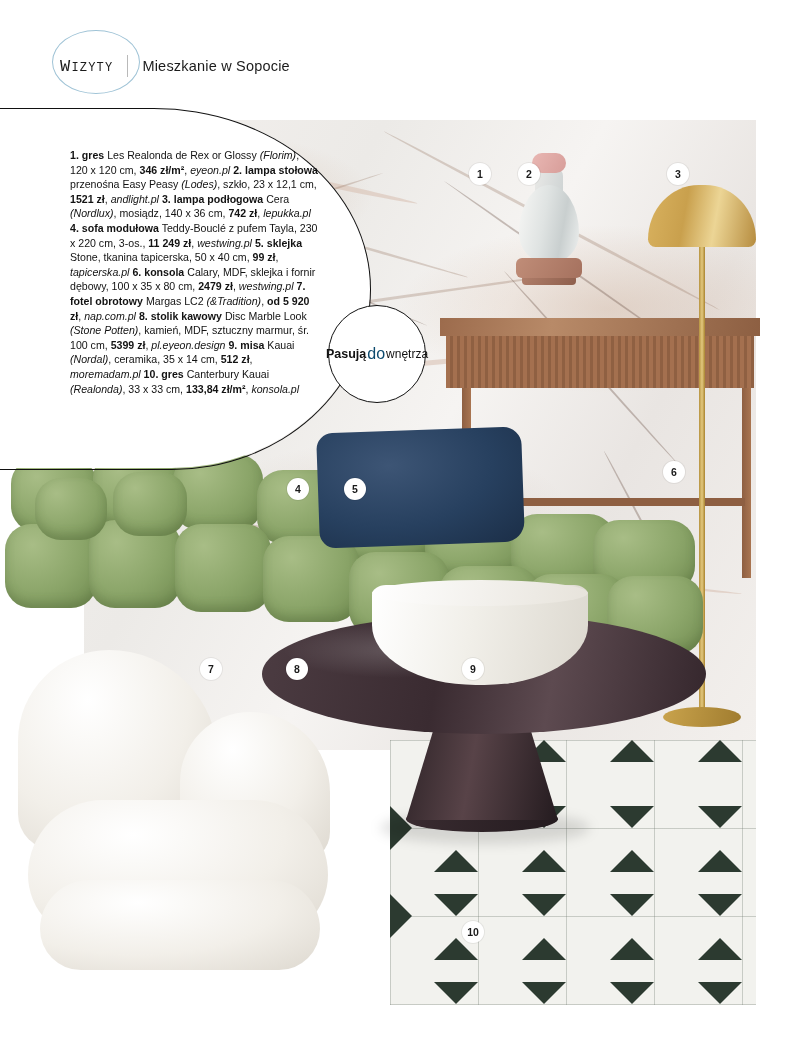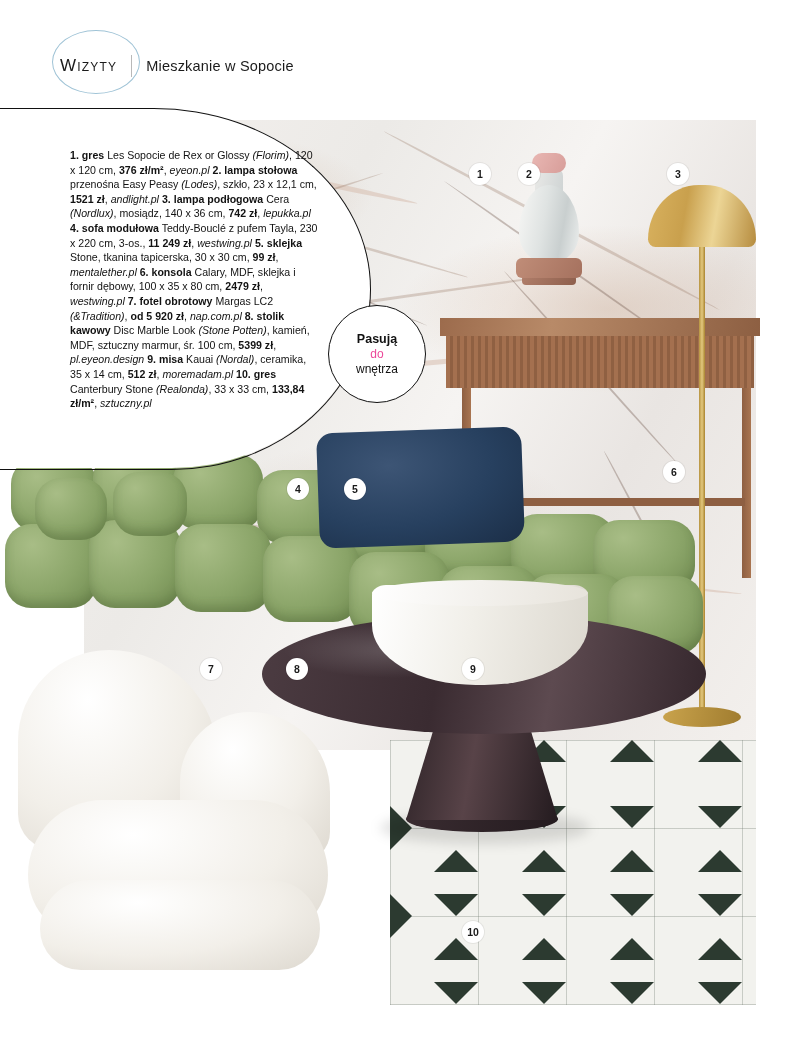--- a/index.html
+++ b/index.html
@@ -37,21 +37,21 @@
     position: absolute;
     left: 52px;
     top: 30px;
     width: 86px;
     height: 62px;
     border: 1px solid #9fc3d6;
     border-radius: 50%;
     z-index: 39;
   }
   .kicker {
-    font-family: Liberation Sans, sans-serif;
+    font-family: Liberation Mono, monospace;
     font-variant: small-caps;
     letter-spacing: 1.2px;
     font-size: 17px;
     color: #1b1b1b;
   }
   .header-sep {
     width: 1px;
     height: 22px;
     background: #b9b9b9;
   }
@@ -162,27 +162,27 @@
     position: absolute;
     left: 328px;
     top: 305px;
     width: 96px;
     height: 96px;
     border-radius: 50%;
     background: #ffffff;
     border: 1px solid #111;
     z-index: 34;
     display: flex;
-    flex-direction: column;
+    flex-direction: row;
     align-items: center;
     justify-content: center;
     gap: 1px;
   }
   .pas-1 { font-size: 12.5px; font-weight: 700; color: #111; }
-  .pas-2 { font-size: 12px; color: #ec4899; }
+  .pas-2 { font-size: 16px; color: #0c4a6e; }
   .pas-3 { font-size: 12px; color: #111; }
 
   
 
   
   .lamp-shade {
     position: absolute;
     left: 519px; top: 185px;
     width: 60px; height: 78px;
     border-radius: 50% 50% 46% 46% / 62% 62% 38% 38%;
@@ -483,30 +483,30 @@
     <div class="chair-part" style="left:8px;top:0px;width:200px;height:200px;border-radius:100px 120px 40px 40px;"></div>
     <div class="chair-part" style="left:170px;top:62px;width:150px;height:150px;border-radius:70px 80px 30px 30px;"></div>
     <div class="chair-part" style="left:18px;top:150px;width:300px;height:140px;border-radius:80px 80px 70px 70px;"></div>
     <div class="chair-part" style="left:30px;top:230px;width:280px;height:90px;border-radius:60px 60px 50px 50px;"></div>
   </div>
 
   <div class="caption-shape"></div>
   <div class="caption-arc"></div>
 
   <div class="caption">
-    <span><b>1.</b> <b>gres</b><span> Les Sopocie de Rex or Glossy </span><i>(Florim)</i><span>, 120 x 120 cm, </span><b>376 zł/m²</b><span>, </span><i>eyeon.pl</i></span>
+    <span><b>1.</b> <b>gres</b><span> Les Realonda de Rex or Glossy </span><i>(Florim)</i><span>, 120 x 120 cm, </span><b>346 zł/m²</b><span>, </span><i>eyeon.pl</i></span>
     <span> <b>2.</b> <b>lampa stołowa</b><span> przenośna Easy Peasy </span><i>(Lodes)</i><span>, szkło, 23 x 12,1 cm, </span><b>1521 zł</b><span>, </span><i>andlight.pl</i></span>
     <span> <b>3.</b> <b>lampa podłogowa</b><span> Cera </span><i>(Nordlux)</i><span>, mosiądz, 140 x 36 cm, </span><b>742 zł</b><span>, </span><i>lepukka.pl</i></span>
     <span> <b>4.</b> <b>sofa modułowa</b><span> Teddy-Bouclé z pufem Tayla, 230 x 220 cm, 3-os., </span><b>11 249 zł</b><span>, </span><i>westwing.pl</i></span>
-    <span> <b>5.</b> <b>sklejka</b><span> Stone, tkanina tapicerska, 30 x 30 cm, </span><b>99 zł</b><span>, </span><i>mentalether.pl</i></span>
+    <span> <b>5.</b> <b>sklejka</b><span> Stone, tkanina tapicerska, 50 x 40 cm, </span><b>99 zł</b><span>, </span><i>tapicerska.pl</i></span>
     <span> <b>6.</b> <b>konsola</b><span> Calary, MDF, sklejka i fornir dębowy, 100 x 35 x 80 cm, </span><b>2479 zł</b><span>, </span><i>westwing.pl</i></span>
     <span> <b>7.</b> <b>fotel obrotowy</b><span> Margas LC2 </span><i>(&amp;Tradition)</i><span>, </span><b>od 5 920 zł</b><span>, </span><i>nap.com.pl</i></span>
     <span> <b>8.</b> <b>stolik kawowy</b><span> Disc Marble Look </span><i>(Stone Potten)</i><span>, kamień, MDF, sztuczny marmur, śr. 100 cm, </span><b>5399 zł</b><span>, </span><i>pl.eyeon.design</i></span>
     <span> <b>9.</b> <b>misa</b><span> Kauai </span><i>(Nordal)</i><span>, ceramika, 35 x 14 cm, </span><b>512 zł</b><span>, </span><i>moremadam.pl</i></span>
-    <span> <b>10.</b> <b>gres</b><span> Canterbury Stone </span><i>(Realonda)</i><span>, 33 x 33 cm, </span><b>133,84 zł/m²</b><span>, </span><i>sztuczny.pl</i></span>
+    <span> <b>10.</b> <b>gres</b><span> Canterbury Kauai </span><i>(Realonda)</i><span>, 33 x 33 cm, </span><b>133,84 zł/m²</b><span>, </span><i>konsola.pl</i></span>
   </div>
 
   <div class="pas-circle">
     <div class="pas-1">Pasują</div>
     <div class="pas-2">do</div>
     <div class="pas-3">wnętrza</div>
   </div>
 
   <div id="badge-layer">
       <div class="badge" style="left: 469px; top: 163px;">1</div>

